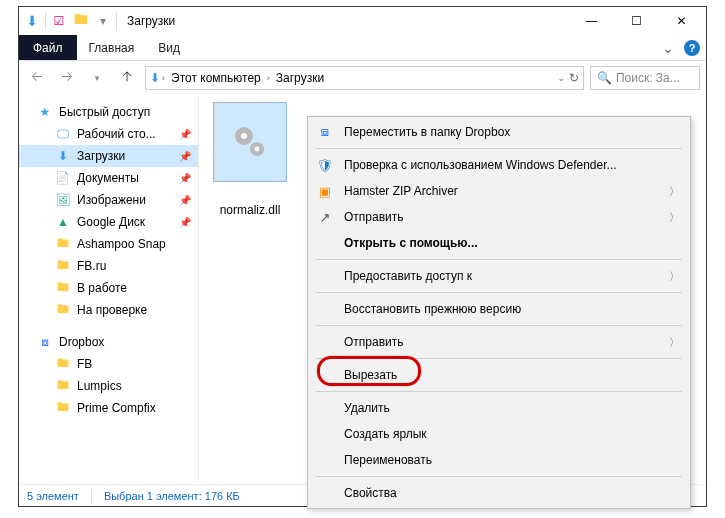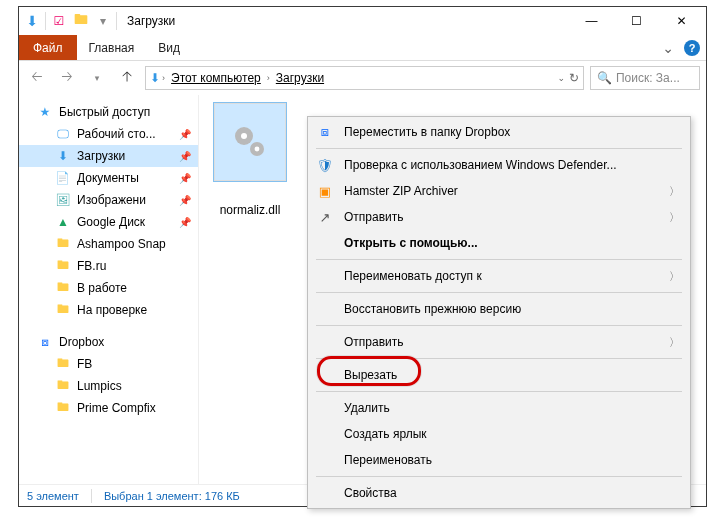--- a/index.html
+++ b/index.html
@@ -7,30 +7,30 @@
 .frame { position: absolute; left: 18px; top: 6px; width: 689px; height: 501px; border: 1px solid #3a3a3a; background: #fff; }
 
 .titlebar { height: 28px; display: flex; align-items: center; padding: 0 2px; }
 .tb-ico { width: 22px; height: 22px; display: flex; align-items: center; justify-content: center; font-size: 14px; }
 .tb-sep { width: 1px; height: 18px; background: #ddd; margin: 0 2px; }
 .tb-title { margin-left: 8px; font-size: 12px; }
 .tb-spacer { flex: 1; }
 .tb-btn { width: 45px; height: 28px; display: flex; align-items: center; justify-content: center; font-size: 12px; }
 
 .ribbon-tabs { height: 26px; display: flex; align-items: stretch; border-bottom: 1px solid #ddd; font-size: 12px; }
-.ribbon-file { background: #c2410c; color: #fff; padding: 0 14px; display: flex; align-items: center; }
+.ribbon-file { background: #0f172a; color: #fff; padding: 0 14px; display: flex; align-items: center; }
 .ribbon-tab { padding: 0 12px; display: flex; align-items: center; color: #222; }
 .ribbon-right { margin-left: auto; display: flex; align-items: center; padding-right: 6px; gap: 10px; color: #666; }
 .help-ico { width: 16px; height: 16px; border-radius: 50%; background: #1979ca; color: #fff; display: flex; align-items: center; justify-content: center; font-size: 11px; font-weight: bold; }
 
 .addr-row { height: 34px; display: flex; align-items: center; padding: 4px 6px; gap: 6px; }
 .nav-btn { width: 24px; height: 24px; display: flex; align-items: center; justify-content: center; color: #888; font-size: 14px; }
 .nav-btn.enabled { color: #333; }
 .addr-bar { flex: 1; height: 24px; border: 1px solid #ccc; display: flex; align-items: center; padding: 0 4px; font-size: 12px; gap: 2px; }
-.addr-seg { padding: 0 4px; display: flex; align-items: center; gap: 4px; text-decoration: underline; }
+.addr-seg { padding: 0 4px; display: flex; align-items: center; gap: 4px; }
 .addr-chev { color: #666; font-size: 9px; }
 .addr-end { margin-left: auto; display: flex; align-items: center; gap: 4px; color: #666; }
 .search-box { width: 110px; height: 24px; border: 1px solid #ccc; display: flex; align-items: center; padding: 0 6px; font-size: 12px; color: #888; gap: 4px; }
 
 .body { display: flex; height: calc(100% - 28px - 26px - 34px - 22px); }
 .sidebar { width: 180px; border-right: 1px solid #eee; overflow: hidden; padding-top: 6px; }
 .sb-group { font-size: 12px; }
 .sb-item { height: 22px; display: flex; align-items: center; padding-left: 18px; gap: 6px; white-space: nowrap; overflow: hidden; }
 .sb-item.child { padding-left: 36px; }
 .sb-item.selected { background: #cde8ff; }
@@ -227,21 +227,21 @@
       <span class="ctx-label">Отправить</span>
       <span class="ctx-sub">〉</span>
     </div>
     <div class="ctx-item bold">
       <span class="ctx-ico"></span>
       <span class="ctx-label">Открыть с помощью...</span>
     </div>
     <div class="ctx-sep"></div>
     <div class="ctx-item">
       <span class="ctx-ico"></span>
-      <span class="ctx-label">Переименовать доступ к</span>
+      <span class="ctx-label">Предоставить доступ к</span>
       <span class="ctx-sub">〉</span>
     </div>
     <div class="ctx-sep"></div>
     <div class="ctx-item">
       <span class="ctx-ico"></span>
       <span class="ctx-label">Восстановить прежнюю версию</span>
     </div>
     <div class="ctx-sep"></div>
     <div class="ctx-item">
       <span class="ctx-ico"></span>

